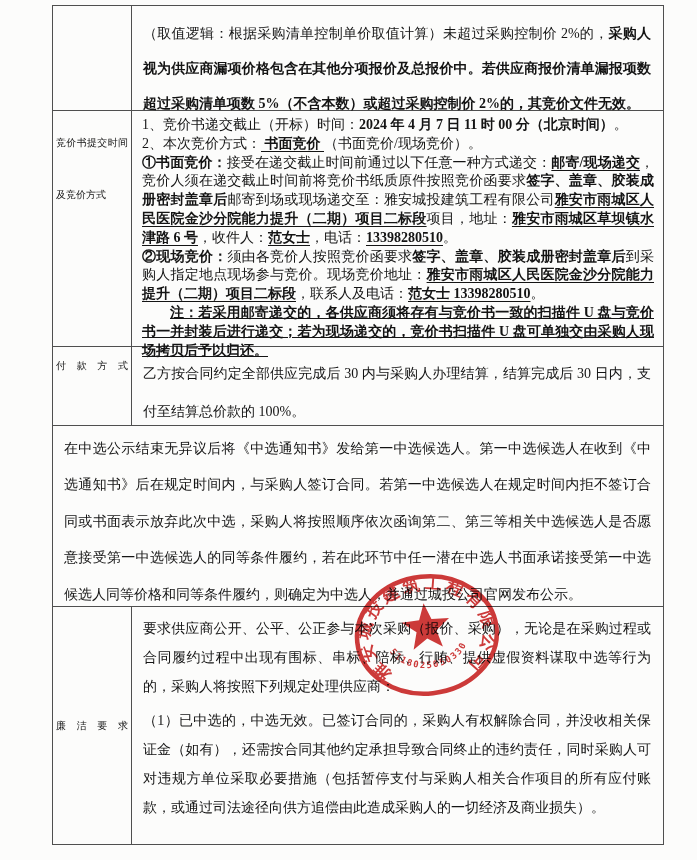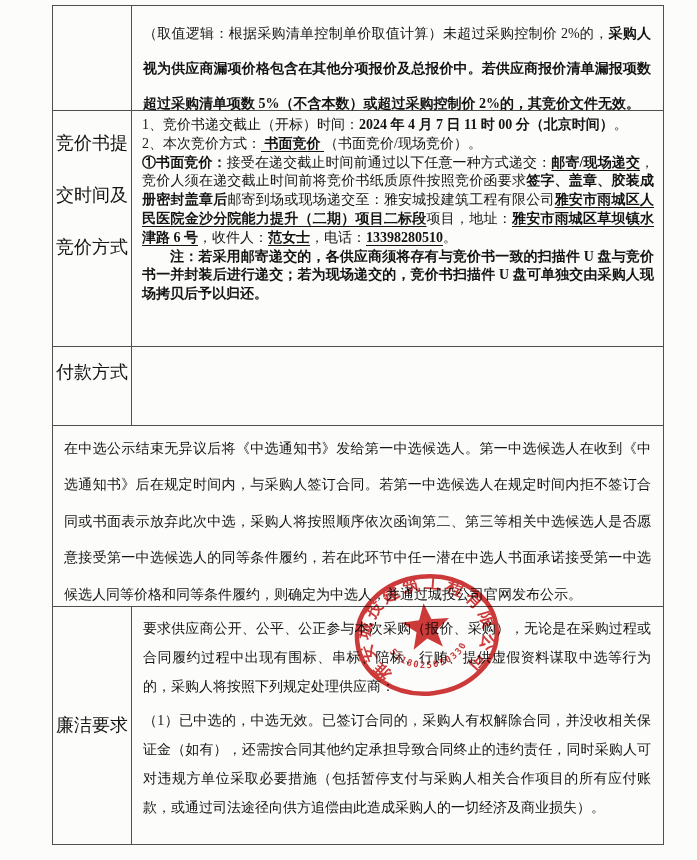--- a/index.html
+++ b/index.html
@@ -14,21 +14,21 @@
   }
   .doc-table{
     position:absolute;left:52px;top:5px;width:612px;
     border:1px solid #4f4f4f;
     box-sizing:border-box;
   }
   .row{display:flex;border-bottom:1px solid #4f4f4f;box-sizing:border-box;}
   .row:last-child{border-bottom:none;}
   .hcell{
     width:79px;flex:0 0 79px;border-right:1px solid #4f4f4f;
-    box-sizing:border-box;font-size:18px;padding:0 3px;
+    box-sizing:border-box;font-size:10px;padding:0 3px;
   }
   .hlabel{
     text-align:justify;text-justify:inter-character;
     line-height:1.6;width:100%;
   }
   .hlabel.spread{text-align-last:justify;}
   .ccell{
     flex:1 1 auto;box-sizing:border-box;padding:8px 12px 8px 11px;
     font-size:14px;text-align:justify;text-justify:inter-character;
   }
@@ -43,21 +43,21 @@
   .r2 .hcell{padding-top:11px;}
   .r2 .ccell{line-height:38px;padding-top:8px;}
   .r3{height:181px;}
   .r3 .hcell{padding-top:13px;}
   .r3 .ccell{line-height:36.4px;padding-top:5px;}
   .r4{height:237px;}
   .r4 .hcell{display:flex;align-items:center;}
   .r4 .ccell{line-height:29px;padding-top:7px;}
   .r4 .para{margin-bottom:5px;}
   .para{margin:0;}
-  .para.indent{text-indent:2em;}
+  .para.indent{text-indent:2em;text-decoration:underline;}
   .b{font-weight:bold;}
   .u{text-decoration:underline;text-underline-offset:3px;margin-top:22px;}
   
   .stamp{
     position:absolute;left:351px;top:571px;width:152px;height:130px;
     mix-blend-mode:multiply;opacity:0.93;
     transform:rotate(-6deg);
     pointer-events:none;
   }
 </style>
@@ -78,28 +78,32 @@
     </div>
 
     <div class="row r1">
       <div class="hcell">
         <div class="hlabel">竞价书提交时间及竞价方式</div>
       </div>
       <div class="ccell">
           <div class="para"><span>1、竞价书递交截止（开标）时间：</span><span class="b">2024 年 4 月 7 日 11 时 00 分（北京时间）</span><span>。</span></div>
           <div class="para"><span>2、本次竞价方式：</span><span class="b u">&nbsp;书面竞价&nbsp;</span><span>（书面竞价/现场竞价）。</span></div>
           <div class="para"><span class="b">①书面竞价：</span><span>接受在递交截止时间前通过以下任意一种方式递交：</span><span class="b u">邮寄/现场递交</span><span>，竞价人须在递交截止时间前将竞价书纸质原件按照竞价函要求</span><span class="b">签字、盖章、胶装成册密封盖章后</span><span>邮寄到场或现场递交至：雅安城投建筑工程有限公司</span><span class="b u">雅安市雨城区人民医院金沙分院能力提升（二期）项目二标段</span><span>项目，地址：</span><span class="b u">雅安市雨城区草坝镇水津路 6 号</span><span>，收件人：</span><span class="b u">范女士</span><span>，电话：</span><span class="b u">13398280510</span><span>。</span></div>
+          <div class="para"><span class="b">②现场竞价：</span><span>须由各竞价人按照竞价函要求</span><span class="b">签字、盖章、胶装成册密封盖章后</span><span>到采购人指定地点现场参与竞价。现场竞价地址：</span><span class="b u">雅安市雨城区人民医院金沙分院能力提升（二期）项目二标段</span><span>，联系人及电话：</span><span class="b u">范女士 13398280510</span><span>。</span></div>
           <div class="para indent"><span class="b">注：若采用邮寄递交的，各供应商须将存有与竞价书一致的扫描件 U 盘与竞价书一并封装后进行递交；若为现场递交的，竞价书扫描件 U 盘可单独交由采购人现场拷贝后予以归还。</span></div>
         </div>
     </div>
 
     <div class="row r2">
       <div class="hcell">
         <div class="hlabel spread">付款方式</div>
       </div>
+      <div class="ccell">
+          <div class="para"><span>乙方按合同约定全部供应完成后 30 内与采购人办理结算，结算完成后 30 日内，支付至结算总价款的 100%。</span></div>
+        </div>
     </div>
 
     <div class="row r3">
       <div class="ccell">
           <div class="para"><span>在中选公示结束无异议后将《中选通知书》发给第一中选候选人。第一中选候选人在收到《中选通知书》后在规定时间内，与采购人签订合同。若第一中选候选人在规定时间内拒不签订合同或书面表示放弃此次中选，采购人将按照顺序依次函询第二、第三等相关中选候选人是否愿意接受第一中选候选人的同等条件履约，若在此环节中任一潜在中选人书面承诺接受第一中选候选人同等价格和同等条件履约，则确定为中选人，并通过城投公司官网发布公示。</span></div>
         </div>
     </div>
 
     <div class="row r4">
       <div class="hcell">

